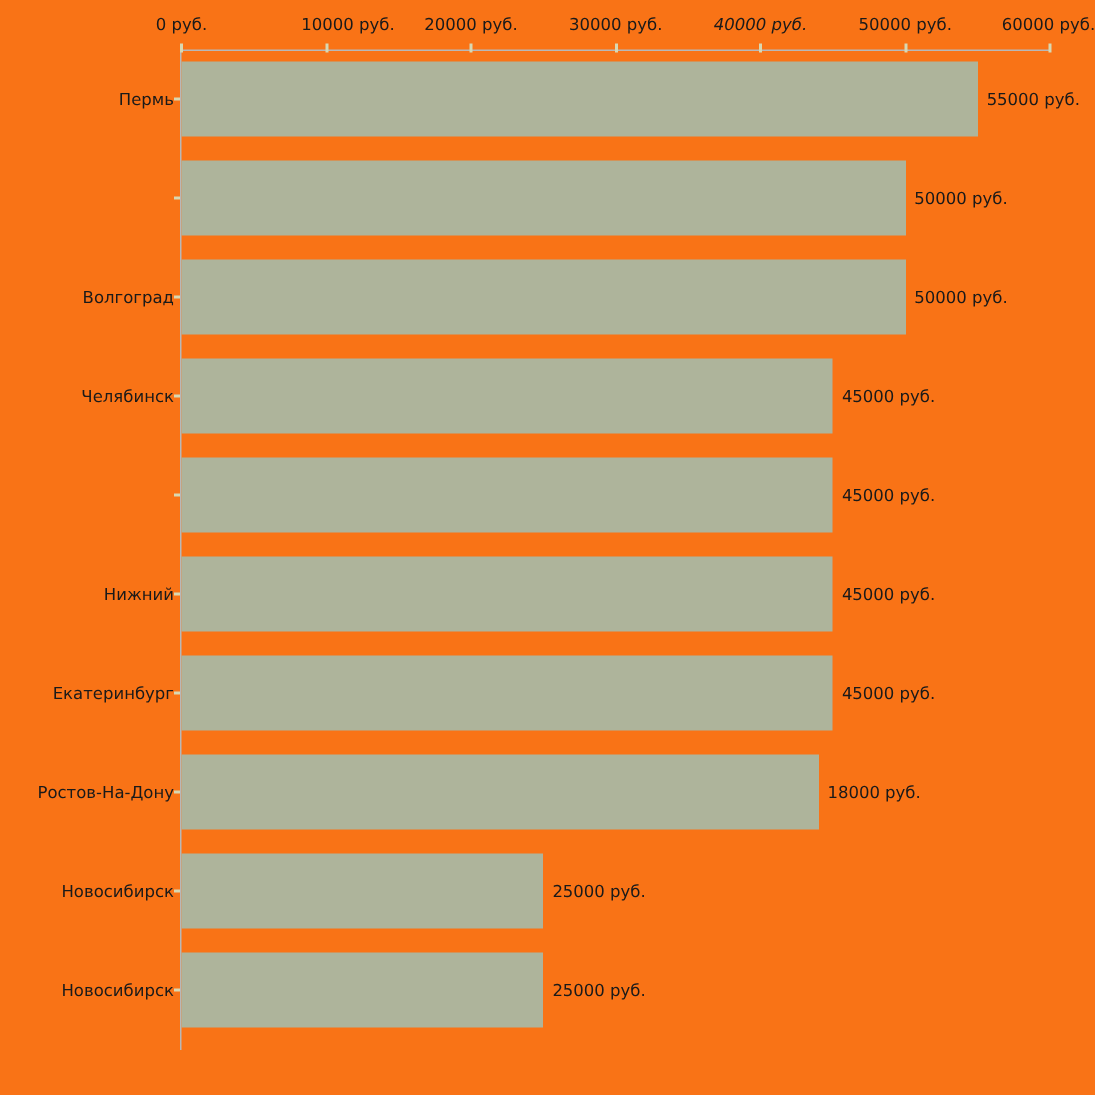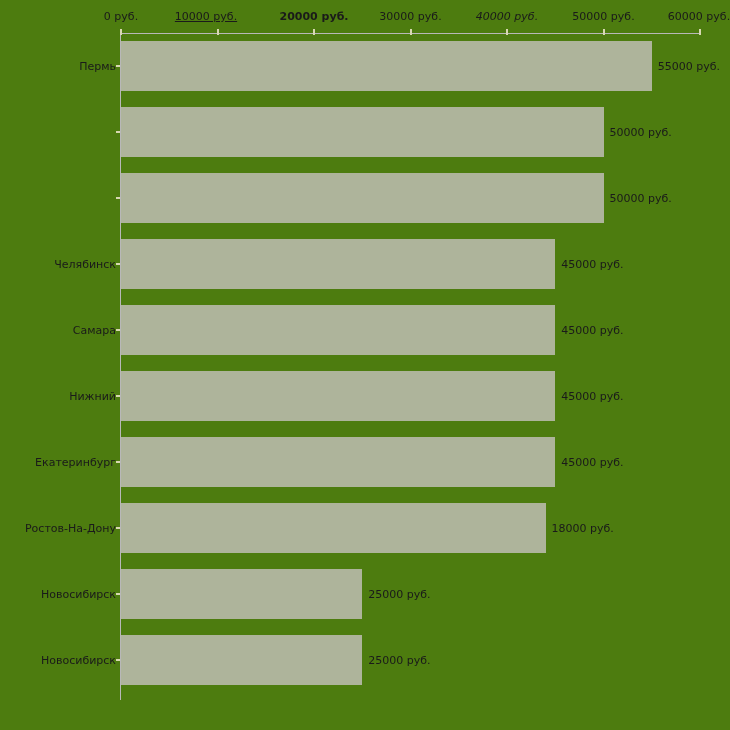--- a/index.html
+++ b/index.html
@@ -4,21 +4,21 @@
 <style>
   html, body {
     margin: 0;
     padding: 0;
     background: #ffffff;
   }
   #chart-canvas {
     position: relative;
     width: 730px;
     height: 730px;
-    background: #4d7c0f;
+    background: #f97316;
     font-family: "DejaVu Sans", sans-serif;
     font-size: 11px;
     color: #1a1a1a;
     overflow: hidden;
   }
   .axis-line-top {
     position: absolute;
     left: 120px;
     top: 33px;
     width: 580px;
@@ -94,22 +94,22 @@
     white-space: nowrap;
     color: #1a1a1a;
   }
 </style>
 </head>
 <body>
 
 <div id="chart-canvas">
   <div id="xlabels">
       <div class="x-tick-label" style="left: 121px;">0 руб.</div>
-      <div class="x-tick-label" style="left: 206px; text-decoration: underline;">10000 руб.</div>
-      <div class="x-tick-label" style="left: 314px; font-weight: bold;">20000 руб.</div>
+      <div class="x-tick-label" style="left: 232px;">10000 руб.</div>
+      <div class="x-tick-label" style="left: 314px;">20000 руб.</div>
       <div class="x-tick-label" style="left: 410.5px;">30000 руб.</div>
       <div class="x-tick-label" style="left: 507px; font-style: italic;">40000 руб.</div>
       <div class="x-tick-label" style="left: 603.5px;">50000 руб.</div>
       <div class="x-tick-label" style="left: 699px;">60000 руб.</div>
     </div>
   <div class="axis-line-top"></div>
   <div class="axis-line-left"></div>
   <div id="xticks">
       <div class="x-tick-mark" style="left: 121px; background: rgb(216, 216, 178);"></div>
       <div class="x-tick-mark" style="left: 217.5px; background: rgb(216, 216, 178);"></div>
@@ -125,32 +125,32 @@
         <div class="cat-tick" style="background: rgb(216, 216, 178);"></div>
         <div class="bar" style="width: 530.75px; background: rgb(174, 180, 155);"></div>
         <div class="value-label" style="left: 657.75px;">55000 руб.</div>
       </div>
       <div class="chart-row">
         <div class="cat-tick" style="background: rgb(216, 216, 178);"></div>
         <div class="bar" style="width: 482.5px; background: rgb(174, 180, 155);"></div>
         <div class="value-label" style="left: 609.5px;">50000 руб.</div>
       </div>
       <div class="chart-row">
+        <div class="cat-label">Волгоград</div>
         <div class="cat-tick" style="background: rgb(216, 216, 178);"></div>
         <div class="bar" style="width: 482.5px; background: rgb(174, 180, 155);"></div>
         <div class="value-label" style="left: 609.5px;">50000 руб.</div>
       </div>
       <div class="chart-row">
         <div class="cat-label">Челябинск</div>
         <div class="cat-tick" style="background: rgb(216, 216, 178);"></div>
         <div class="bar" style="width: 434.25px; background: rgb(174, 180, 155);"></div>
         <div class="value-label" style="left: 561.25px;">45000 руб.</div>
       </div>
       <div class="chart-row">
-        <div class="cat-label">Самара</div>
         <div class="cat-tick" style="background: rgb(216, 216, 178);"></div>
         <div class="bar" style="width: 434.25px; background: rgb(174, 180, 155);"></div>
         <div class="value-label" style="left: 561.25px;">45000 руб.</div>
       </div>
       <div class="chart-row">
         <div class="cat-label">Нижний</div>
         <div class="cat-tick" style="background: rgb(216, 216, 178);"></div>
         <div class="bar" style="width: 434.25px; background: rgb(174, 180, 155);"></div>
         <div class="value-label" style="left: 561.25px;">45000 руб.</div>
       </div>

